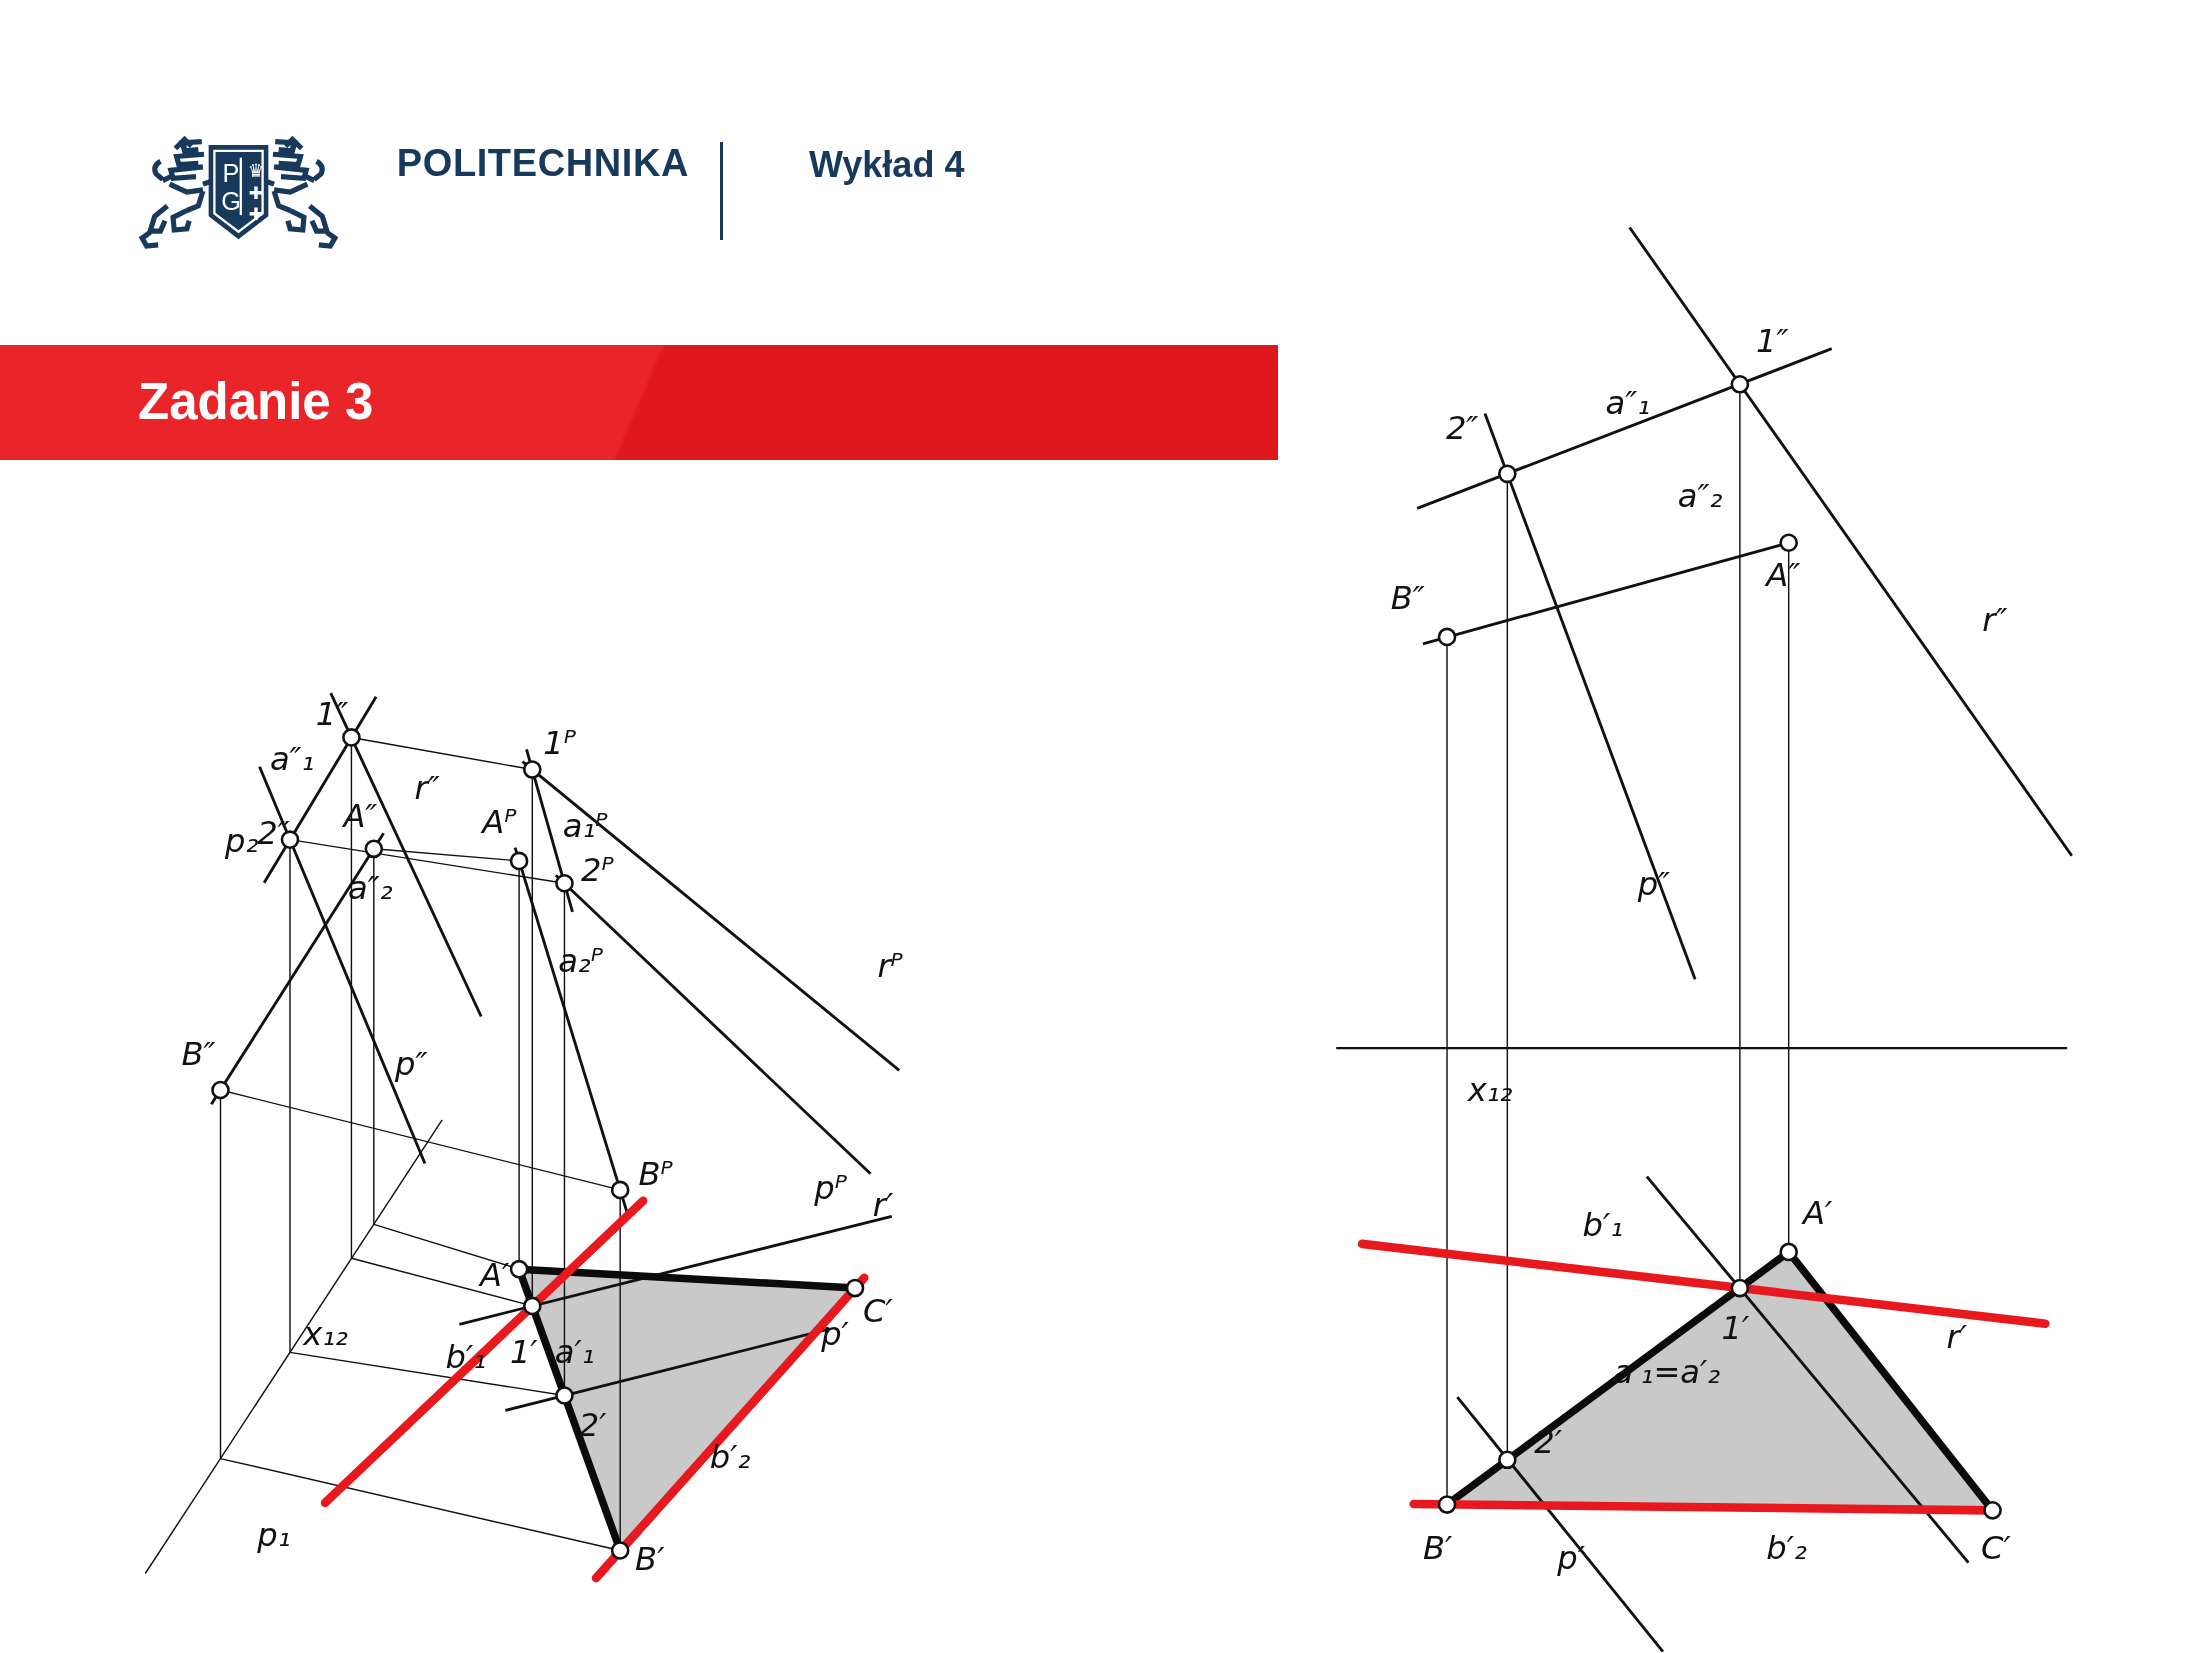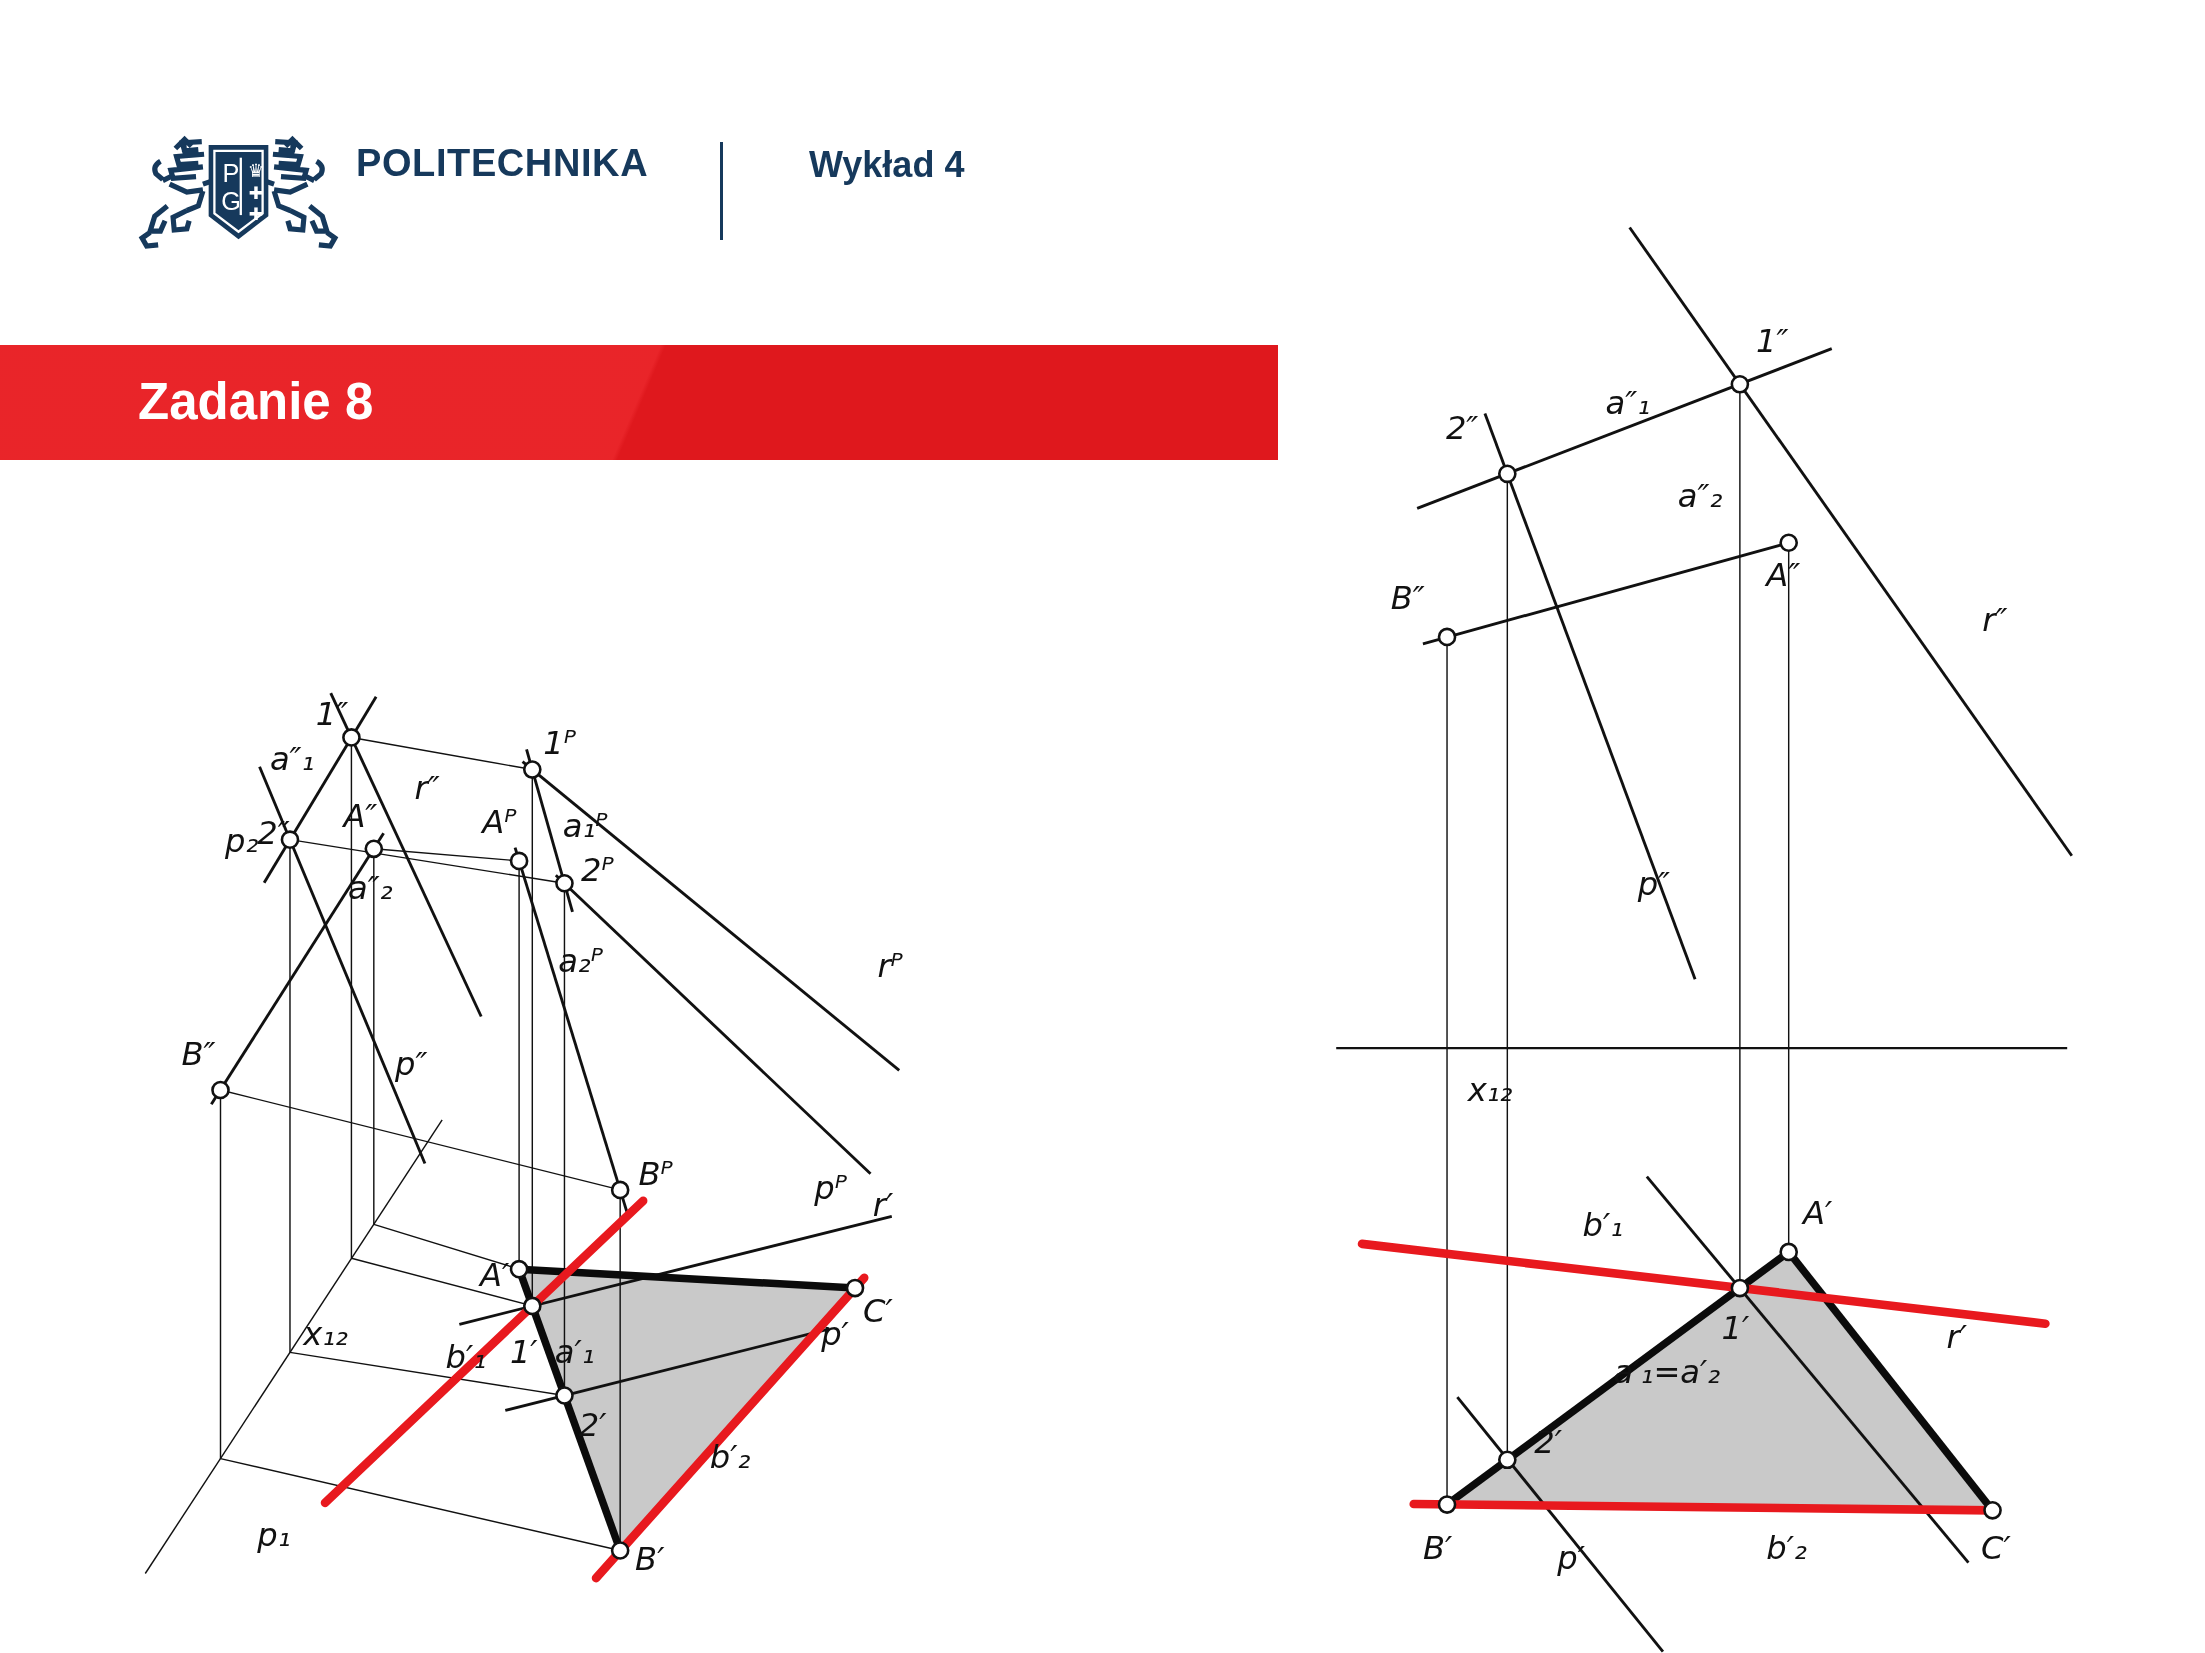--- a/index.html
+++ b/index.html
@@ -1,20 +1,20 @@
 <!DOCTYPE html>
 <html style="font-size:9.2px"><head>
 <meta charset="utf-8">
 <style>
   html,body{margin:0;padding:0;background:#ffffff;width:2205px;height:1654px;overflow:hidden;}
   .page{position:relative;width:2205px;height:1654px;background:#ffffff;font-family:"Liberation Sans",sans-serif;}
   
   .logo{position:absolute;left:135px;top:129px;width:207px;height:132px;}
   .brand{position:absolute;left:356px;top:141px;width:333px;color:var(--navy);
-         font-weight:bold;font-size:38px;line-height:45px;text-align:left;letter-spacing:0.6px;}
+         font-weight:bold;font-size:38px;line-height:45px;text-align:right;letter-spacing:0.6px;}
   .divider{position:absolute;left:720px;top:142px;width:2.9px;height:98px;background:var(--navy);}
   .lecture{position:absolute;left:809px;top:145px;color:var(--navy);}
   .lecture .t1{font-weight:bold;font-size:36px;line-height:40px;}
   .lecture .t2{font-weight:bold;font-size:36px;line-height:40px;margin-top:16px;}
   
   .banner{position:absolute;left:0;top:345px;width:1278px;height:115px;background:var(--red);
           background-image:linear-gradient(113deg,rgba(255,255,255,.05) 49.8%,rgba(0,0,0,.04) 50.2%);}
   .banner .txt{position:absolute;left:138px;top:50%;transform:translateY(-52%);
                color:#ffffff;font-weight:bold;font-size:51px;}
   
@@ -67,21 +67,21 @@
 
   <div class="brand">
     <div>POLITECHNIKA</div>
   </div>
   <div class="divider"></div>
   <div class="lecture">
     <div class="t1">Wykład 4</div>
   </div>
 
   <div class="banner">
-    <div class="txt">Zadanie 8</div>
+    <div class="txt">Zadanie 3</div>
   </div>
 
   <svg class="draw" width="2205" height="1654" viewBox="0 0 3840 2880">
 
     <g>
 
       <polygon class="fill" points="904,2210 1080,2700 1489,2243"></polygon>
 
       <g>
         <path class="thin" d="M612,1284 L927,1340"></path>

